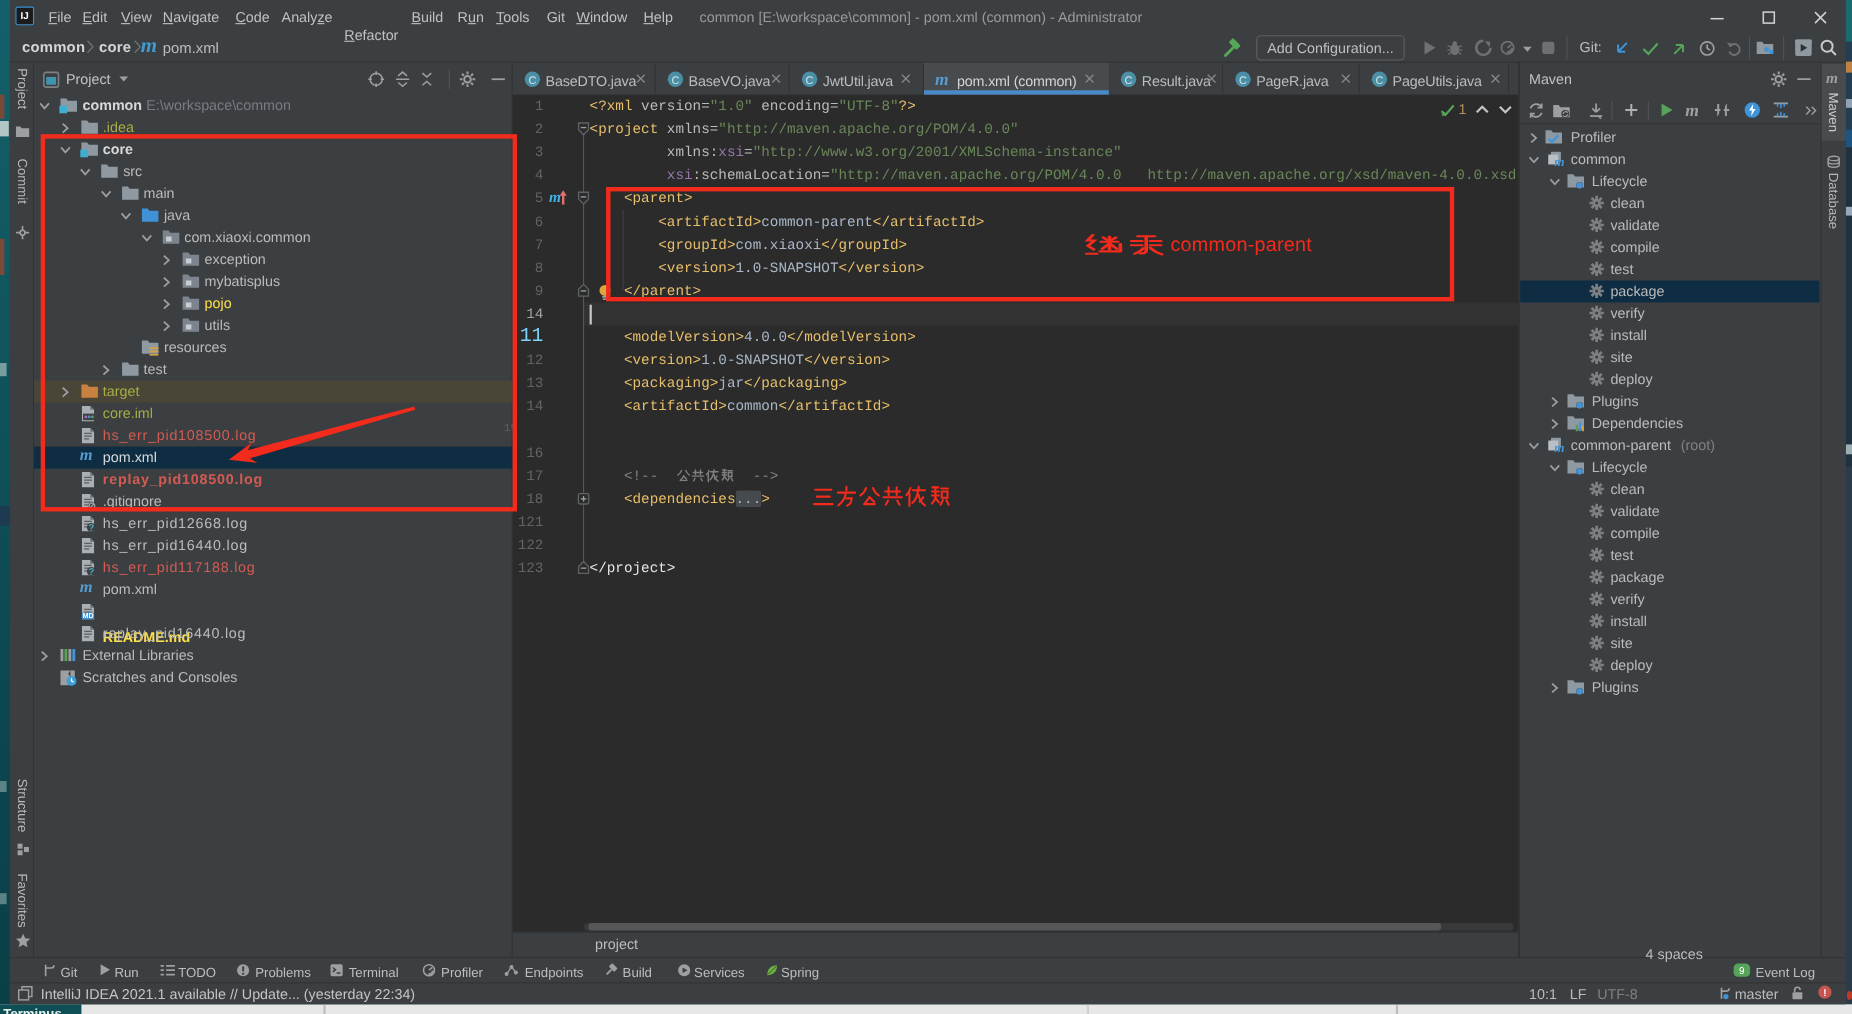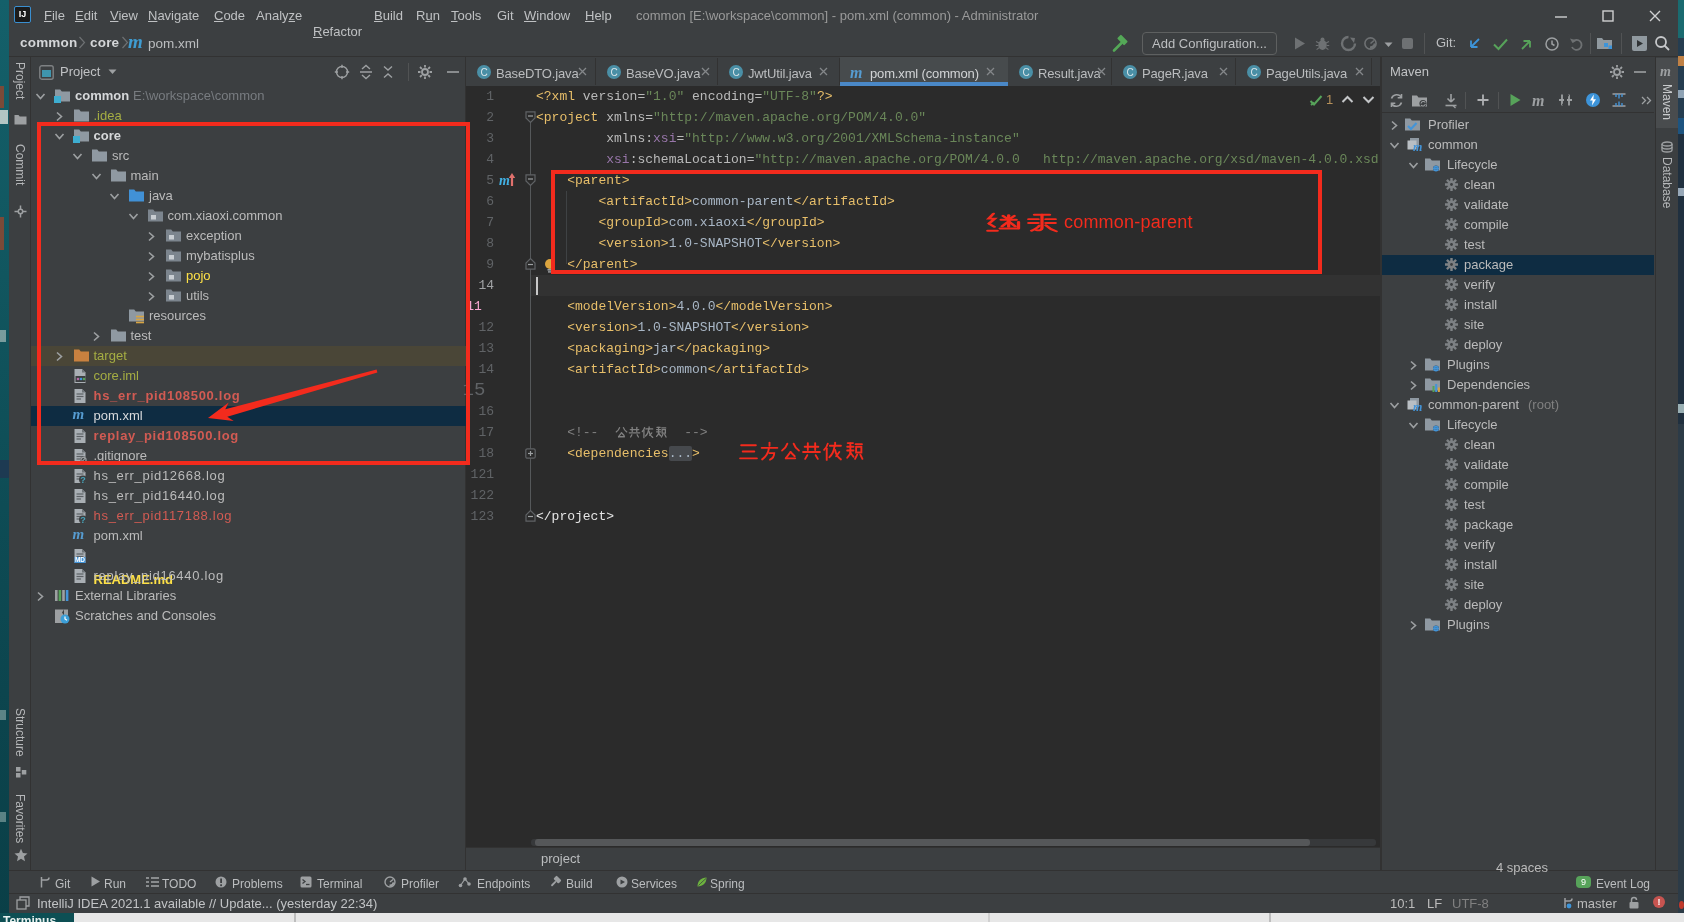--- a/index.html
+++ b/index.html
@@ -304,21 +304,21 @@
 <div class="t" style="left:93.5px;top:366px;color:#a5ad43;font-weight:normal">core.iml</div>
 <svg style="left:72.5px;top:388px" width="14" height="16">
     <path d="M1.5,1h7.5l3.5,3.5V15H1.5z" fill="#a9afb4"></path>
     <path d="M9,1l3.5,3.5H9z" fill="#6e7478"></path>
     <g stroke="#5c6164" stroke-width="1.2">
       <line x1="3.5" y1="6" x2="10.5" y2="6"></line>
       <line x1="3.5" y1="8.5" x2="10.5" y2="8.5"></line>
       <line x1="3.5" y1="11" x2="8" y2="11"></line>
     </g>
   </svg>
-<div class="t" style="left:93.5px;top:386px;color:#d25b53;font-weight:bold;letter-spacing:0.7px">hs_err_pid108500.log</div>
+<div class="t" style="left:93.5px;top:386px;color:#d25b53;font-weight:normal;letter-spacing:0.7px">hs_err_pid108500.log</div>
 <div class="ab" style="left:72.5px;top:407px;color:#569cd1;font-family:'Liberation Serif',serif;font-style:italic;font-weight:bold;font-size:15px;line-height:15px">m</div>
 <div class="t" style="left:93.5px;top:406px;color:#d8dadc;font-weight:normal">pom.xml</div>
 <svg style="left:72.5px;top:428px" width="14" height="16">
     <path d="M1.5,1h7.5l3.5,3.5V15H1.5z" fill="#a9afb4"></path>
     <path d="M9,1l3.5,3.5H9z" fill="#6e7478"></path>
     <g stroke="#5c6164" stroke-width="1.2">
       <line x1="3.5" y1="6" x2="10.5" y2="6"></line>
       <line x1="3.5" y1="8.5" x2="10.5" y2="8.5"></line>
       <line x1="3.5" y1="11" x2="8" y2="11"></line>
     </g>
@@ -490,29 +490,29 @@
 <div class="ab mono" style="left:536px;top:170px;font-size:13px;line-height:21px;white-space:pre"><span style="color:#bababa">    </span><span style="color:#e8bf6a">&lt;parent&gt;</span></div>
 <div class="ab mono" style="left:454px;top:191px;width:40px;text-align:right;font-size:13px;line-height:21px;color:#606366">6</div>
 <div class="ab mono" style="left:536px;top:191px;font-size:13px;line-height:21px;white-space:pre"><span style="color:#bababa">        </span><span style="color:#e8bf6a">&lt;artifactId&gt;</span><span style="color:#a9b7c6">common-parent</span><span style="color:#e8bf6a">&lt;/artifactId&gt;</span></div>
 <div class="ab mono" style="left:454px;top:212px;width:40px;text-align:right;font-size:13px;line-height:21px;color:#606366">7</div>
 <div class="ab mono" style="left:536px;top:212px;font-size:13px;line-height:21px;white-space:pre"><span style="color:#bababa">        </span><span style="color:#e8bf6a">&lt;groupId&gt;</span><span style="color:#a9b7c6">com.xiaoxi</span><span style="color:#e8bf6a">&lt;/groupId&gt;</span></div>
 <div class="ab mono" style="left:454px;top:233px;width:40px;text-align:right;font-size:13px;line-height:21px;color:#606366">8</div>
 <div class="ab mono" style="left:536px;top:233px;font-size:13px;line-height:21px;white-space:pre"><span style="color:#bababa">        </span><span style="color:#e8bf6a">&lt;version&gt;</span><span style="color:#a9b7c6">1.0-SNAPSHOT</span><span style="color:#e8bf6a">&lt;/version&gt;</span></div>
 <div class="ab mono" style="left:454px;top:254px;width:40px;text-align:right;font-size:13px;line-height:21px;color:#606366">9</div>
 <div class="ab mono" style="left:536px;top:254px;font-size:13px;line-height:21px;white-space:pre"><span style="color:#bababa">    </span><span style="color:#e8bf6a">&lt;/parent&gt;</span></div>
 <div class="ab mono" style="left:454px;top:275px;width:40px;text-align:right;font-size:13px;line-height:21px;color:#a1a3a5">14</div>
-<div class="ab mono" style="left:454px;top:296px;width:40px;text-align:center;font-size:13px;line-height:21px;color:#f9a8d4">11</div>
+<div class="ab mono" style="left:454px;top:296px;width:40px;text-align:right;font-size:18px;line-height:21px;color:#7dd3fc">11</div>
 <div class="ab mono" style="left:536px;top:296px;font-size:13px;line-height:21px;white-space:pre"><span style="color:#bababa">    </span><span style="color:#e8bf6a">&lt;modelVersion&gt;</span><span style="color:#a9b7c6">4.0.0</span><span style="color:#e8bf6a">&lt;/modelVersion&gt;</span></div>
 <div class="ab mono" style="left:454px;top:317px;width:40px;text-align:right;font-size:13px;line-height:21px;color:#606366">12</div>
 <div class="ab mono" style="left:536px;top:317px;font-size:13px;line-height:21px;white-space:pre"><span style="color:#bababa">    </span><span style="color:#e8bf6a">&lt;version&gt;</span><span style="color:#a9b7c6">1.0-SNAPSHOT</span><span style="color:#e8bf6a">&lt;/version&gt;</span></div>
 <div class="ab mono" style="left:454px;top:338px;width:40px;text-align:right;font-size:13px;line-height:21px;color:#606366">13</div>
 <div class="ab mono" style="left:536px;top:338px;font-size:13px;line-height:21px;white-space:pre"><span style="color:#bababa">    </span><span style="color:#e8bf6a">&lt;packaging&gt;</span><span style="color:#a9b7c6">jar</span><span style="color:#e8bf6a">&lt;/packaging&gt;</span></div>
 <div class="ab mono" style="left:454px;top:359px;width:40px;text-align:right;font-size:13px;line-height:21px;color:#606366">14</div>
 <div class="ab mono" style="left:536px;top:359px;font-size:13px;line-height:21px;white-space:pre"><span style="color:#bababa">    </span><span style="color:#e8bf6a">&lt;artifactId&gt;</span><span style="color:#a9b7c6">common</span><span style="color:#e8bf6a">&lt;/artifactId&gt;</span></div>
-<div class="ab mono" style="left:454px;top:380px;width:40px;text-align:center;font-size:19px;line-height:21px;color:#606366">15</div>
+<div class="ab mono" style="left:444px;top:380px;width:40px;text-align:center;font-size:10px;line-height:21px;color:#606366">15</div>
 <div class="ab mono" style="left:454px;top:401px;width:40px;text-align:right;font-size:13px;line-height:21px;color:#606366">16</div>
 <div class="ab mono" style="left:454px;top:422px;width:40px;text-align:right;font-size:13px;line-height:21px;color:#606366">17</div>
 <div class="ab mono" style="left:536px;top:422px;font-size:13px;line-height:21px;white-space:pre"><span style="color:#bababa">    </span><span style="color:#808080">&lt;!--</span><span style="color:#808080">           </span><span style="color:#808080">--&gt;</span></div>
 <div class="ab mono" style="left:454px;top:443px;width:40px;text-align:right;font-size:13px;line-height:21px;color:#606366">18</div>
 <div class="ab mono" style="left:536px;top:443px;font-size:13px;line-height:21px;white-space:pre"><span style="color:#bababa">    </span><span style="color:#e8bf6a">&lt;dependencies</span><span style="color:#a9b7c6;background:#46494d;border-radius:2px">...</span><span style="color:#e8bf6a">&gt;</span></div>
 <div class="ab mono" style="left:454px;top:464px;width:40px;text-align:right;font-size:13px;line-height:21px;color:#606366">121</div>
 <div class="ab mono" style="left:454px;top:485px;width:40px;text-align:right;font-size:13px;line-height:21px;color:#606366">122</div>
 <div class="ab mono" style="left:454px;top:506px;width:40px;text-align:right;font-size:13px;line-height:21px;color:#606366">123</div>
 <div class="ab mono" style="left:536px;top:506px;font-size:13px;line-height:21px;white-space:pre"><span style="color:#e5e5e5">&lt;/project&gt;</span></div>
 <div class="ab" style="left:530px;top:117px;width:1.2px;height:400px;background:#55585a"></div>

